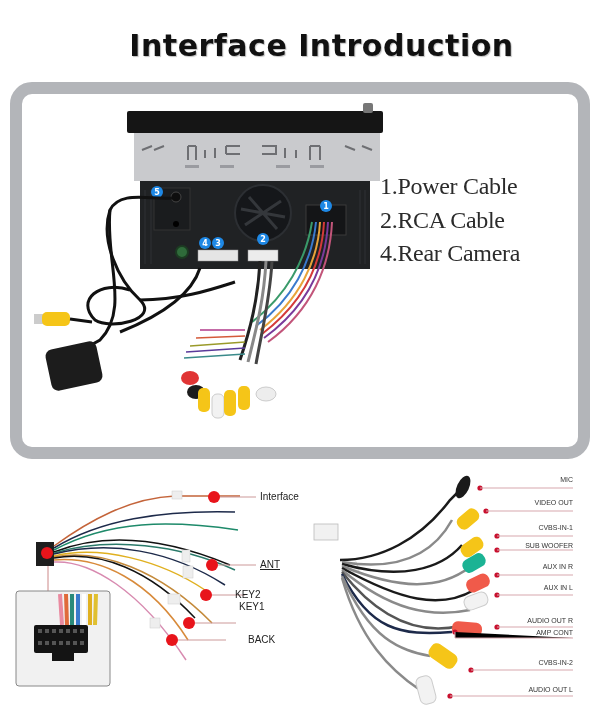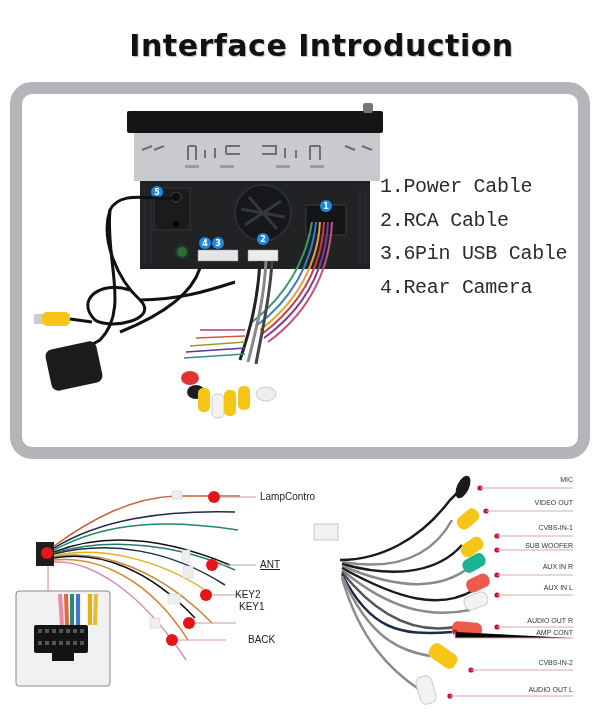--- a/index.html
+++ b/index.html
@@ -17,21 +17,21 @@
   .panel {
     position: absolute; left: 10px; top: 82px; width: 580px; height: 377px;
     border: 12px solid #b3b5b9; border-radius: 22px; background: #ffffff;
   }
   .panel-inner { position: absolute; inset: 0; }
 
   .legend {
     position: absolute; left: 380px; top: 170px; width: 200px;
   }
   .legend-line {
-    font-family: Liberation Mono, monospace; font-size: 20px; line-height: 33.5px;
+    font-family: Liberation Serif, serif; font-size: 24px; line-height: 33.5px;
     color: #2b2b2b; white-space: nowrap; letter-spacing: -0.3px;
   }
 
   svg { position: absolute; left: 0; top: 0; }
 
   .badge-label { font-family: "DejaVu Sans", sans-serif; font-size: 8px; font-weight: bold; fill: #fff; }
 </style>
 </head>
 <body>
 
@@ -274,25 +274,24 @@
       <path d="M455 632 V638 H573"></path>
         <path d="M471 670 H573"></path>
         <path d="M450 696 H573"></path>
     </g>
   </g>
 </svg>
 
 <div class="legend">
   <div class="legend-line">1.Power Cable</div>
   <div class="legend-line">2.RCA Cable</div>
-  <div class="legend-line">3.6Pin USB Cable</div>
   <div class="legend-line">4.Rear Camera</div>
 </div>
 
-<div style="position:absolute;left:260px;top:491px;font:10px 'Liberation Sans',sans-serif;color:#222;">LampContro</div>
+<div style="position:absolute;left:260px;top:491px;font:10px 'Liberation Sans',sans-serif;color:#222;">Interface</div>
 <div style="position:absolute;left:260px;top:559px;font:10px 'Liberation Sans',sans-serif;color:#222;text-decoration:underline;">ANT</div>
 <div style="position:absolute;left:235px;top:589px;font:10px 'Liberation Sans',sans-serif;color:#222;">KEY2</div>
 <div style="position:absolute;left:239px;top:601px;font:10px 'Liberation Sans',sans-serif;color:#222;">KEY1</div>
 <div style="position:absolute;left:231px;top:634px;font:10px 'Liberation Sans',sans-serif;color:#222;padding-left:17px;">BACK</div>
 
 <div style="position:absolute;right:27px;top:476px;font:7px 'Liberation Sans',sans-serif;color:#333;text-align:right;">MIC</div>
 <div style="position:absolute;right:27px;top:499px;font:7px 'Liberation Sans',sans-serif;color:#333;text-align:right;">VIDEO OUT</div>
 <div style="position:absolute;right:27px;top:524px;font:7px 'Liberation Sans',sans-serif;color:#333;text-align:right;">CVBS-IN-1</div>
 <div style="position:absolute;right:27px;top:542px;font:7px 'Liberation Sans',sans-serif;color:#333;text-align:right;">SUB WOOFER</div>
 <div style="position:absolute;right:27px;top:563px;font:7px 'Liberation Sans',sans-serif;color:#333;text-align:right;">AUX IN R</div>

